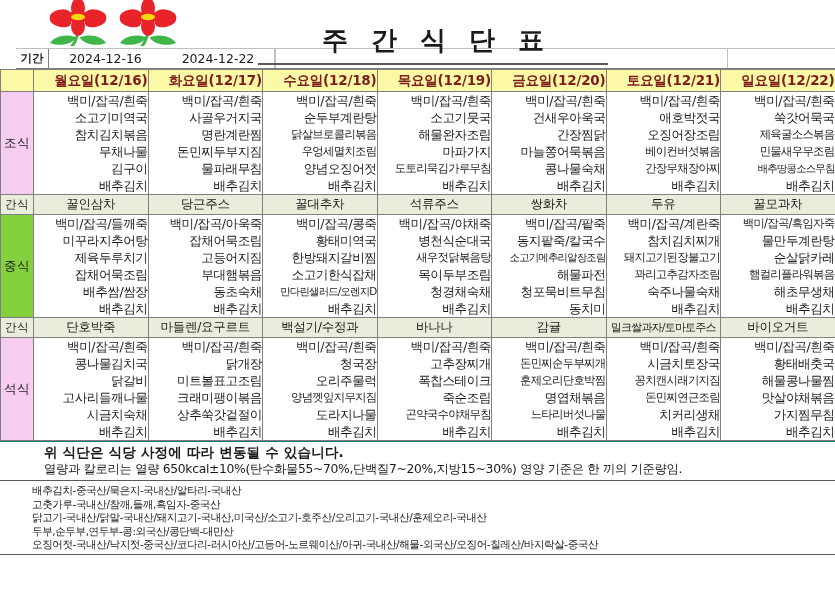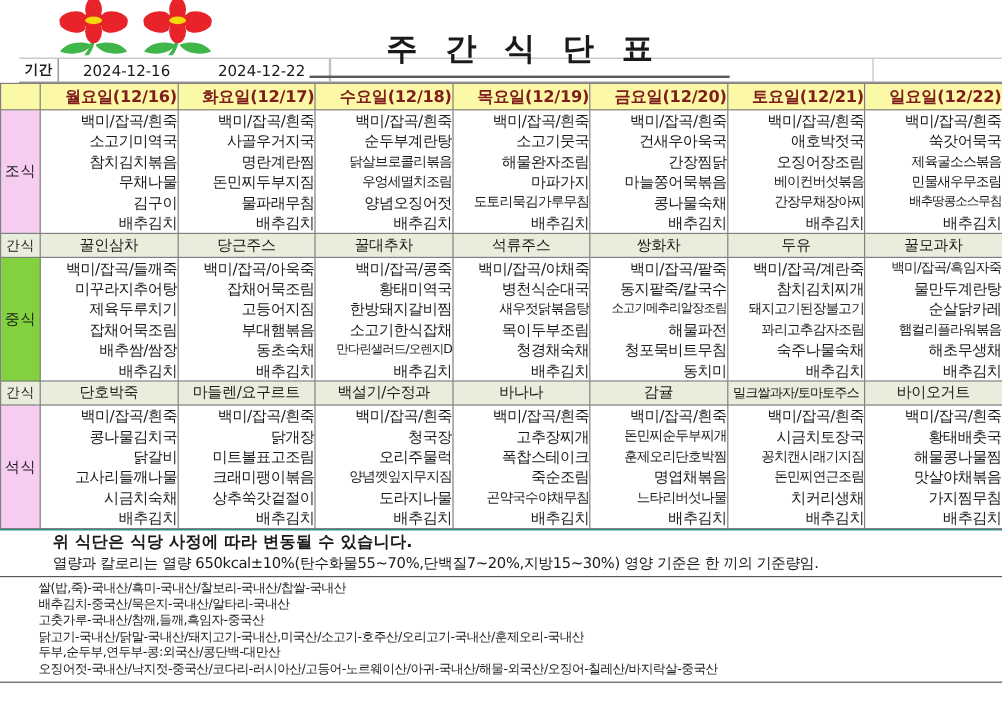--- a/index.html
+++ b/index.html
@@ -480,21 +480,20 @@
       </tr>
     </tbody>
   </table>
 
   <div class="footer">
     <div class="foot-strong">위 식단은 식당 사정에 따라 변동될 수 있습니다.</div>
     <div class="foot-kcal">열량과 칼로리는 열량 650kcal±10%(탄수화물55~70%,단백질7~20%,지방15~30%) 영양 기준은 한 끼의 기준량임.</div>
   </div>
 
   <div class="origin-block">
-    <div class="origin-line">쌀(밥,죽)-국내산/흑미-국내산/찰보리-국내산/찹쌀-국내산</div>
     <div class="origin-line">배추김치-중국산/묵은지-국내산/알타리-국내산</div>
     <div class="origin-line">고춧가루-국내산/참깨,들깨,흑임자-중국산</div>
     <div class="origin-line">닭고기-국내산/닭말-국내산/돼지고기-국내산,미국산/소고기-호주산/오리고기-국내산/훈제오리-국내산</div>
     <div class="origin-line">두부,순두부,연두부-콩:외국산/콩단백-대만산</div>
     <div class="origin-line">오징어젓-국내산/낙지젓-중국산/코다리-러시아산/고등어-노르웨이산/아귀-국내산/해물-외국산/오징어-칠레산/바지락살-중국산</div>
   </div>
 
 </div>
 
 </body></html>

